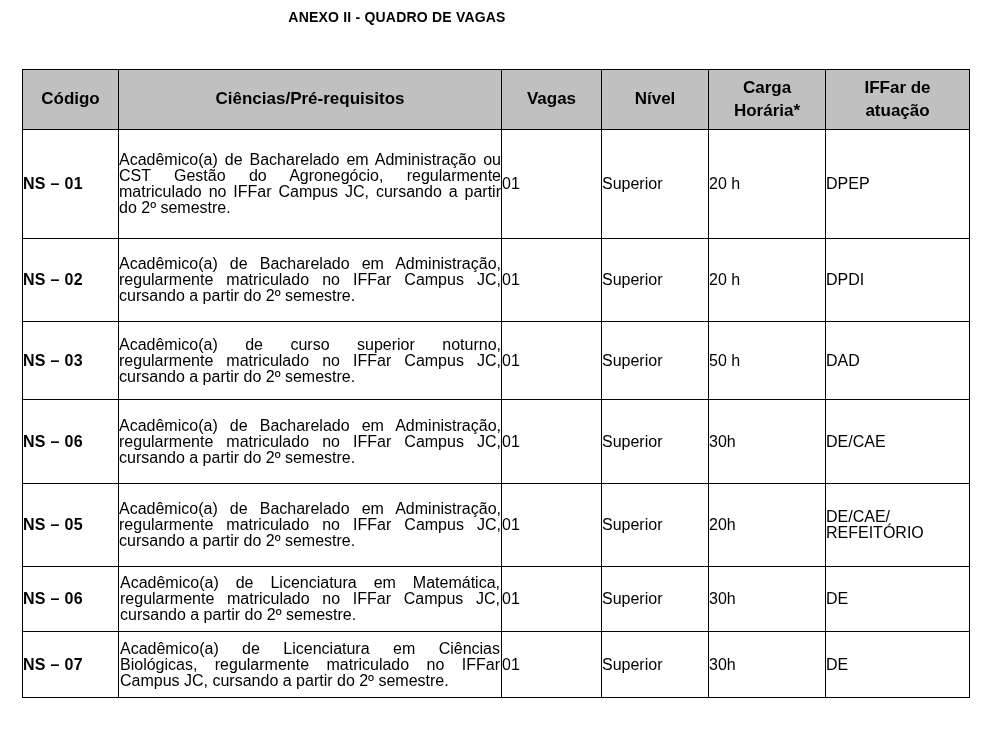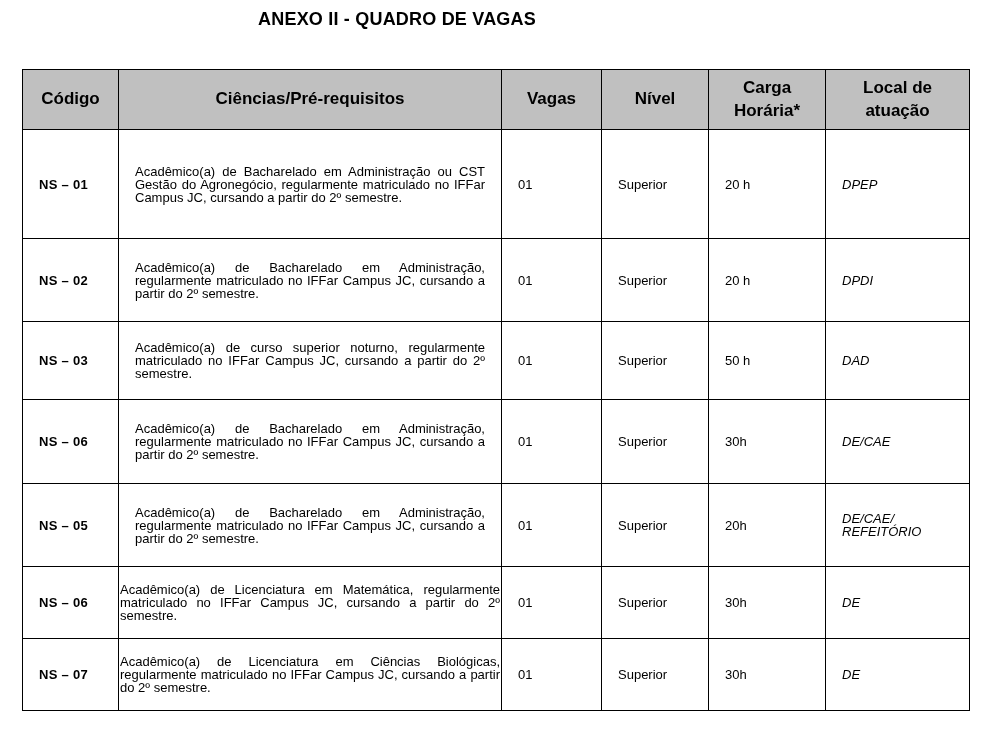--- a/index.html
+++ b/index.html
@@ -15,44 +15,44 @@
     overflow: hidden;
     position: relative;
   }
 
   #doc-title {
     position: absolute;
     top: 9px;
     left: 0;
     width: 794px;
     text-align: center;
-    font-size: 18px;
+    font-size: 14px;
     font-weight: bold;
     letter-spacing: 0.2px;
   }
 
   #vagas-table-wrap {
     position: absolute;
     top: 69px;
     left: 22px;
     width: 947px;
   }
 
   table.vagas {
     border-collapse: collapse;
     table-layout: fixed;
     width: 947px;
   }
 
   table.vagas th,
   table.vagas td {
     border: 1.3px solid #000000;
-    padding: 16px;
+    padding: 0;
     vertical-align: middle;
-    font-size: 13px;
+    font-size: 16px;
     line-height: 1.0;
   }
 
   table.vagas thead th {
     background: #c0c0c0;
     font-weight: bold;
     text-align: center;
     height: 55px;
     font-size: 17px;
     line-height: 1.32;
@@ -87,21 +87,21 @@
     padding-right: 1px;
   }
 
   td.vagas,
   td.nivel,
   td.carga,
   td.local {
     text-align: left;
     font-size: 16.2px;
   }
-  td.local { line-height: 1.25; font-style: italic; }
+  td.local { line-height: 1.25; }
 
   .local-line { display: block; }
 </style>
 </head>
 <body>
 
 <div id="doc-title">ANEXO II - QUADRO DE VAGAS</div>
 
 <div id="vagas-table-wrap">
   <table class="vagas">
@@ -117,21 +117,21 @@
       <tr>
         <th>Código</th>
         <th>Ciências/Pré-requisitos</th>
         <th>Vagas</th>
         <th>Nível</th>
         <th>
           <span class="local-line">Carga</span>
           <span class="local-line">Horária*</span>
         </th>
         <th>
-          <span class="local-line">Local de</span>
+          <span class="local-line">IFFar de</span>
           <span class="local-line">atuação</span>
         </th>
       </tr>
     </thead>
     <tbody>
 
       <tr style="height:109px;">
         <td class="codigo">NS – 01</td>
         <td class="formacao">Acadêmico(a) de Bacharelado em Administração ou CST Gestão do Agronegócio, regularmente matriculado no IFFar Campus JC, cursando a partir do 2º semestre.</td>
         <td class="vagas">01</td>

